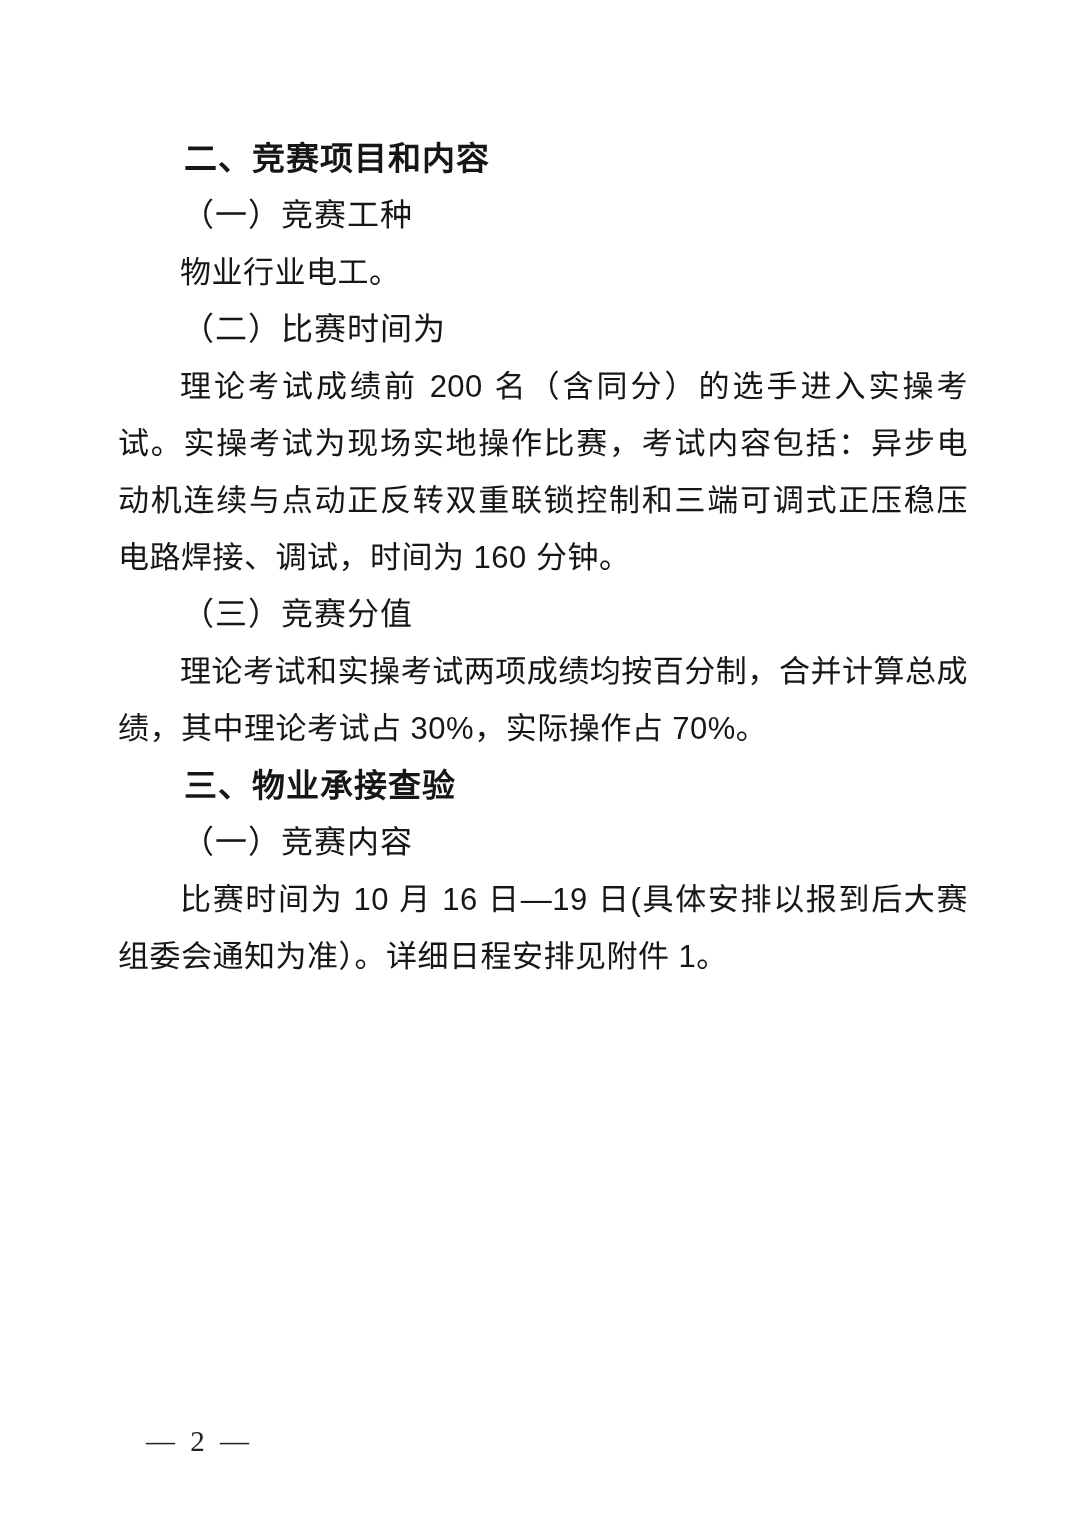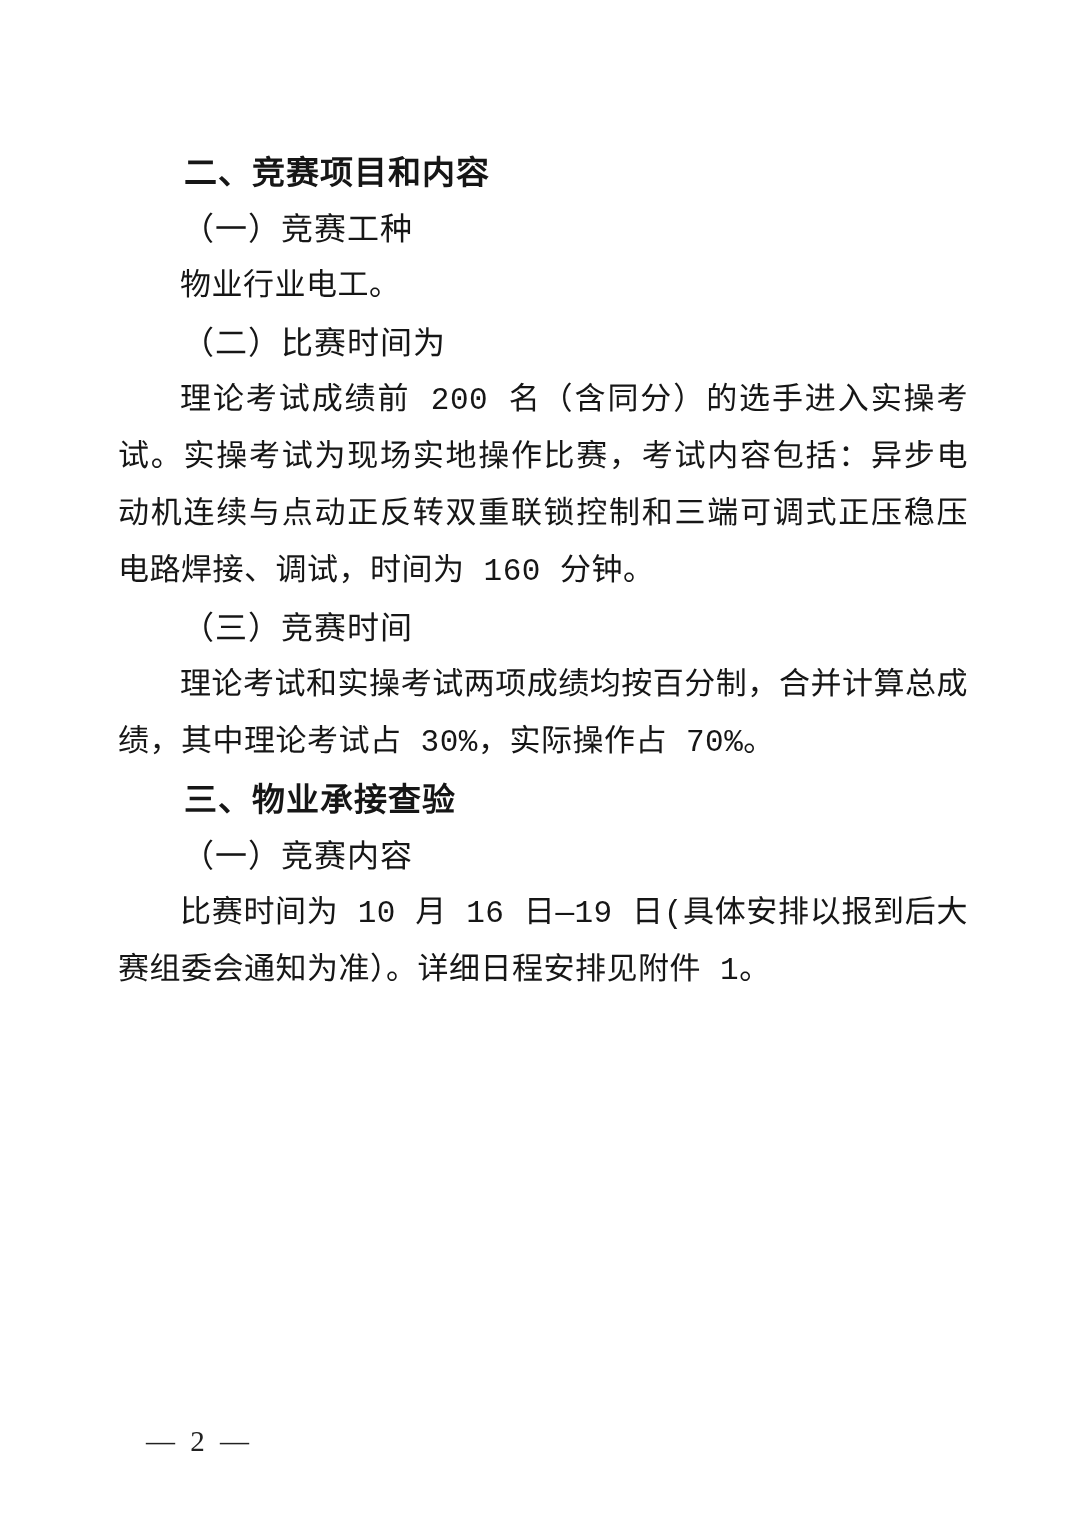--- a/index.html
+++ b/index.html
@@ -12,21 +12,21 @@
     width: 1080px;
     height: 1527px;
     background: #ffffff;
     overflow: hidden;
     color: #161616;
     font-family: "Liberation Serif", "DejaVu Serif", serif;
   }
   .content {
     position: absolute;
     left: 118px;
-    top: 144px;
+    top: 130px;
     width: 850px;
   }
   .h1 {
     font-family: "Liberation Sans", "DejaVu Sans", sans-serif;
     font-weight: 700;
     font-size: 33px;
     line-height: 57px;
     text-indent: 2em;
     letter-spacing: 1px;
     white-space: nowrap;
@@ -34,21 +34,21 @@
   .h2 {
     font-family: "Liberation Serif", "DejaVu Serif", serif;
     font-weight: 400;
     font-size: 32px;
     line-height: 57px;
     text-indent: 2em;
     letter-spacing: 1px;
     white-space: nowrap;
   }
   .para {
-    font-family: Liberation Mono, monospace;
+    font-family: Liberation Sans, sans-serif;
     font-weight: 400;
     font-size: 31px;
     line-height: 57px;
     text-indent: 2em;
     text-align: justify;
     text-justify: inter-character;
     letter-spacing: 0.5px;
   }
   .page-number {
     position: absolute;
@@ -64,20 +64,20 @@
 </head>
 <body>
 
 <div class="page">
   <div class="content">
     <div class="h1">二、竞赛项目和内容</div>
     <div class="h2">（一）竞赛工种</div>
     <div class="para">物业行业电工。</div>
     <div class="h2">（二）比赛时间为</div>
     <div class="para">理论考试成绩前 200 名（含同分）的选手进入实操考试。实操考试为现场实地操作比赛，考试内容包括：异步电动机连续与点动正反转双重联锁控制和三端可调式正压稳压电路焊接、调试，时间为 160 分钟。</div>
-    <div class="h2">（三）竞赛时间</div>
+    <div class="h2">（三）竞赛分值</div>
     <div class="para">理论考试和实操考试两项成绩均按百分制，合并计算总成绩，其中理论考试占 30%，实际操作占 70%。</div>
     <div class="h1">三、物业承接查验</div>
     <div class="h2">（一）竞赛内容</div>
     <div class="para">比赛时间为 10 月 16 日—19 日(具体安排以报到后大赛组委会通知为准）。详细日程安排见附件 1。</div>
   </div>
   <div class="page-number">— 2 —</div>
 </div>
 
 </body></html>

